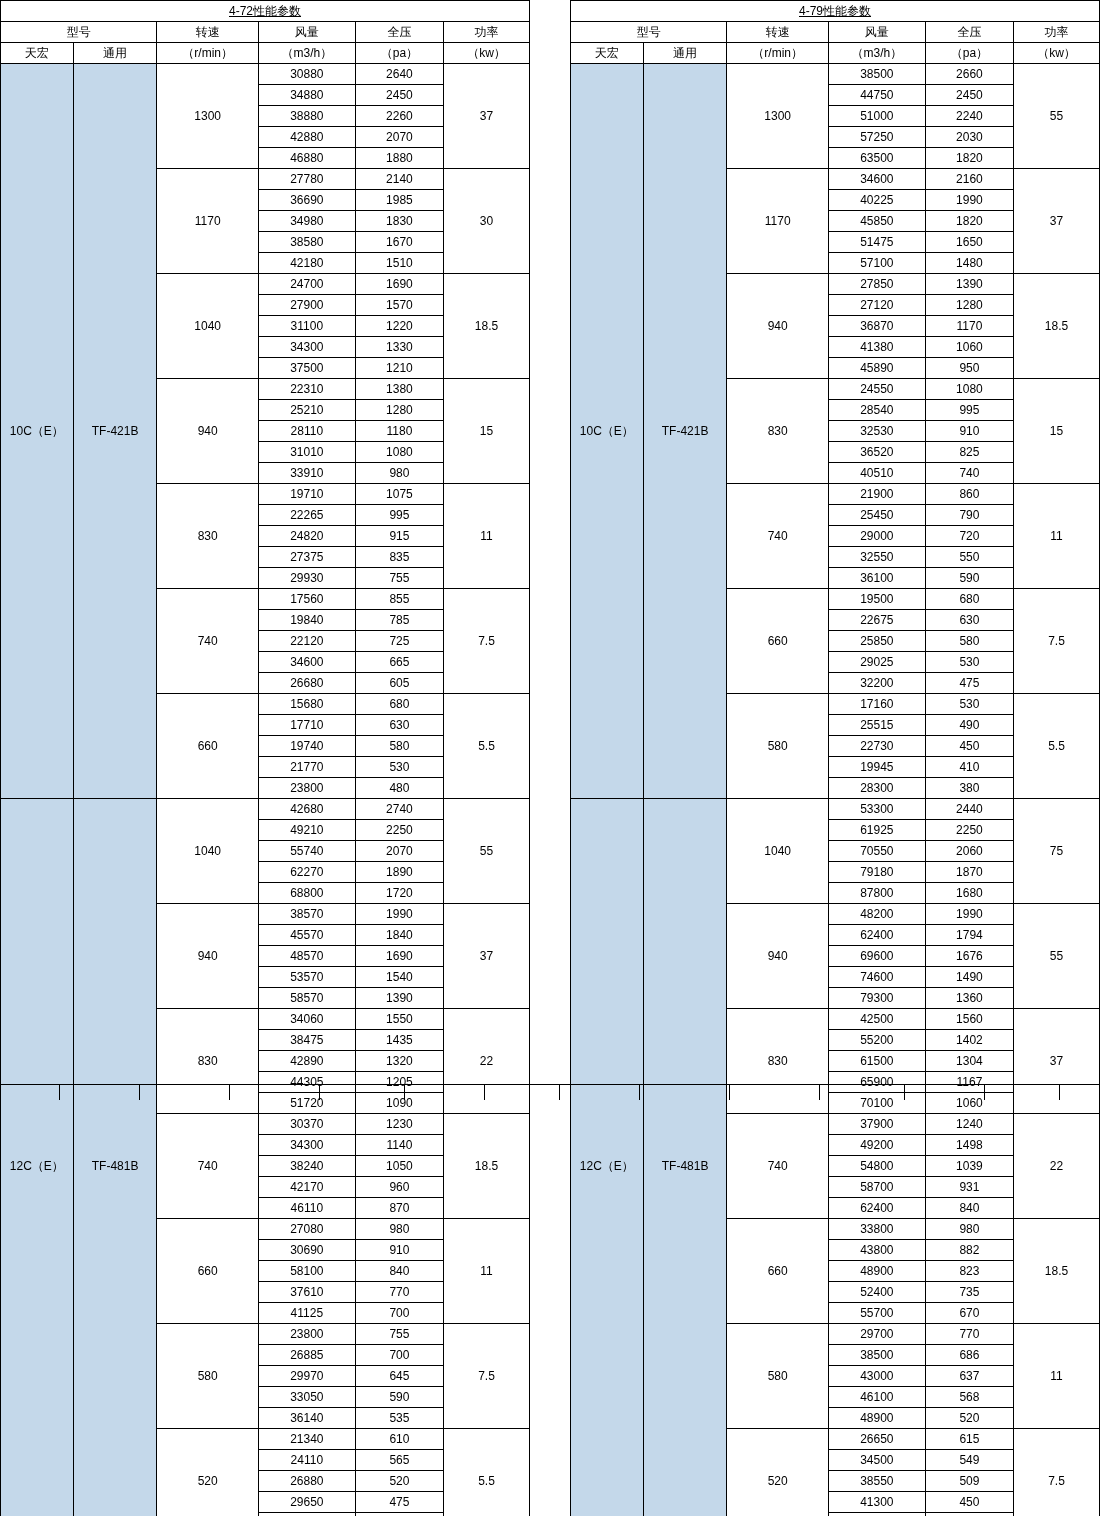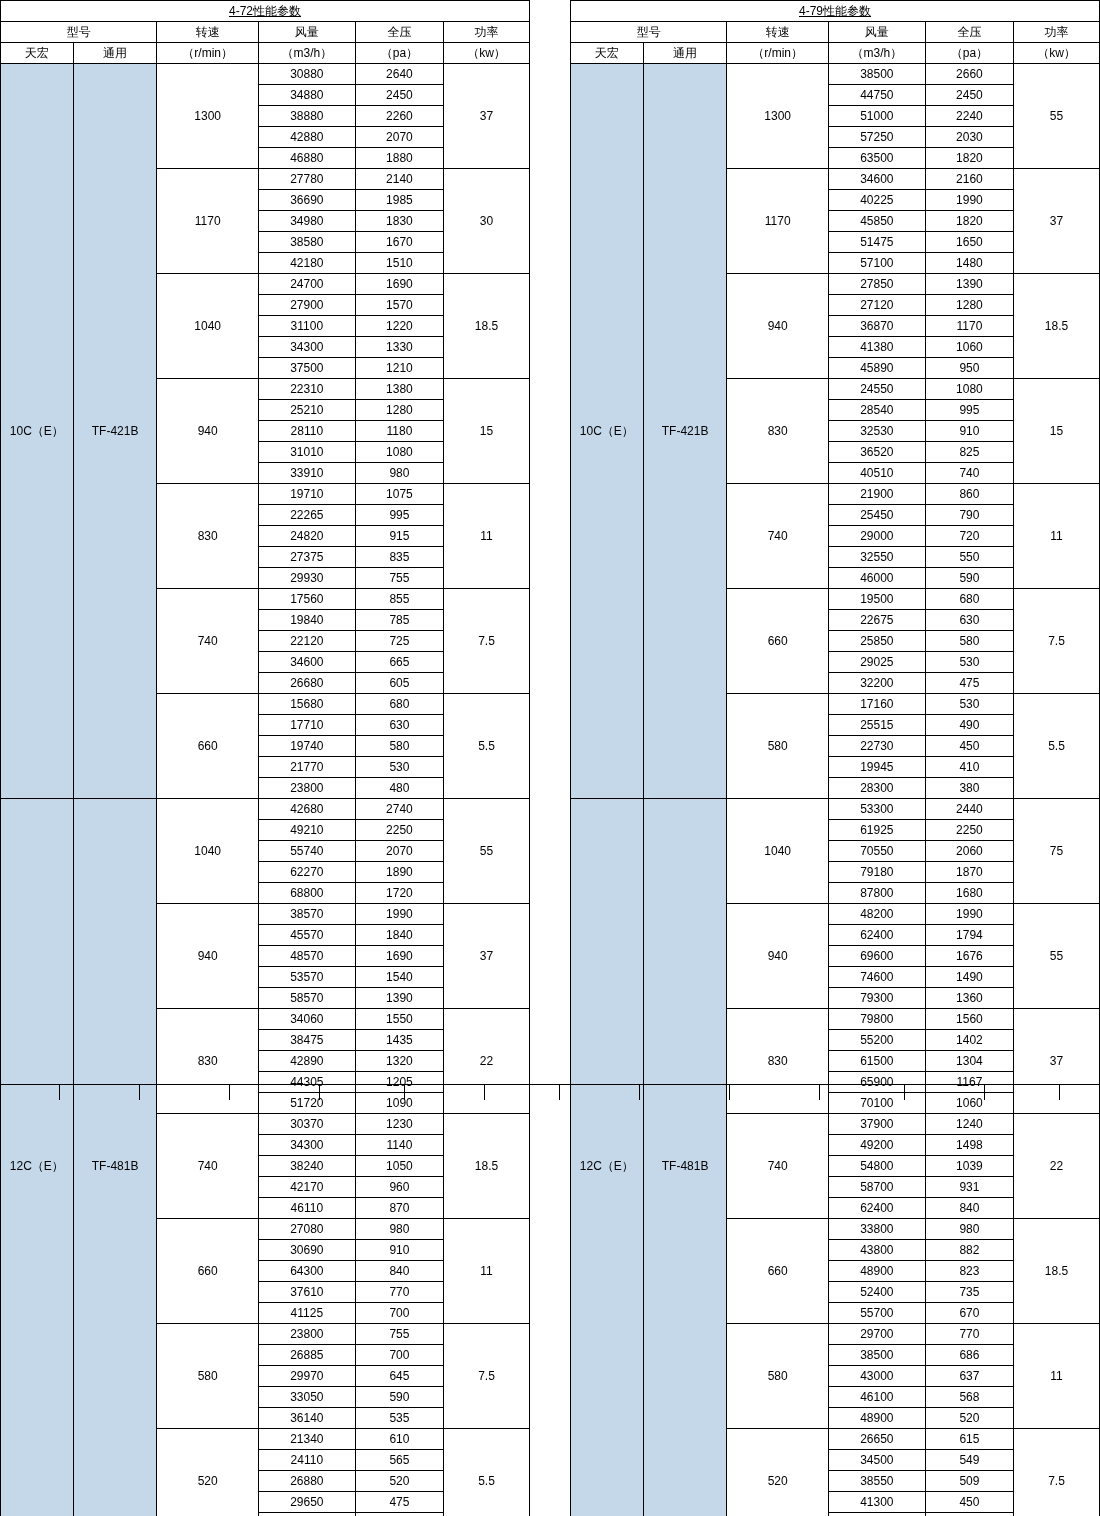--- a/index.html
+++ b/index.html
@@ -399,21 +399,21 @@
             <td class="rpm shade" rowspan="5">660</td>
             <td class="num shade">27080</td>
             <td class="num shade">980</td>
             <td class="power shade" rowspan="5">11</td>
           </tr>
           <tr class="shade">
             <td class="num shade">30690</td>
             <td class="num shade">910</td>
           </tr>
           <tr class="shade">
-            <td class="num shade">64300</td>
+            <td class="num shade">58100</td>
             <td class="num shade">840</td>
           </tr>
           <tr class="shade">
             <td class="num shade">37610</td>
             <td class="num shade">770</td>
           </tr>
           <tr class="shade">
             <td class="num shade">41125</td>
             <td class="num shade">700</td>
           </tr>
@@ -598,21 +598,21 @@
           </tr>
           <tr>
             <td class="num">29000</td>
             <td class="num">720</td>
           </tr>
           <tr>
             <td class="num">32550</td>
             <td class="num">550</td>
           </tr>
           <tr>
-            <td class="num">46000</td>
+            <td class="num">36100</td>
             <td class="num">590</td>
           </tr>
           <tr class="shade">
             <td class="rpm shade" rowspan="5">660</td>
             <td class="num shade">19500</td>
             <td class="num shade">680</td>
             <td class="power shade" rowspan="5">7.5</td>
           </tr>
           <tr class="shade">
             <td class="num shade">22675</td>
@@ -693,21 +693,21 @@
           <tr>
             <td class="num">74600</td>
             <td class="num">1490</td>
           </tr>
           <tr>
             <td class="num">79300</td>
             <td class="num">1360</td>
           </tr>
           <tr class="shade">
             <td class="rpm shade" rowspan="5">830</td>
-            <td class="num shade">79800</td>
+            <td class="num shade">42500</td>
             <td class="num shade">1560</td>
             <td class="power shade" rowspan="5">37</td>
           </tr>
           <tr class="shade">
             <td class="num shade">55200</td>
             <td class="num shade">1402</td>
           </tr>
           <tr class="shade">
             <td class="num shade">61500</td>
             <td class="num shade">1304</td>

